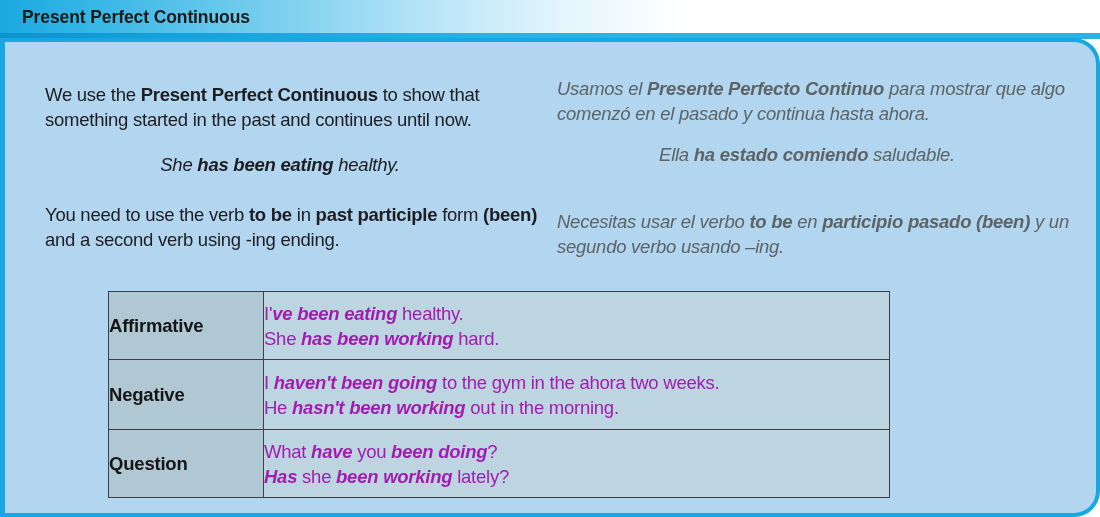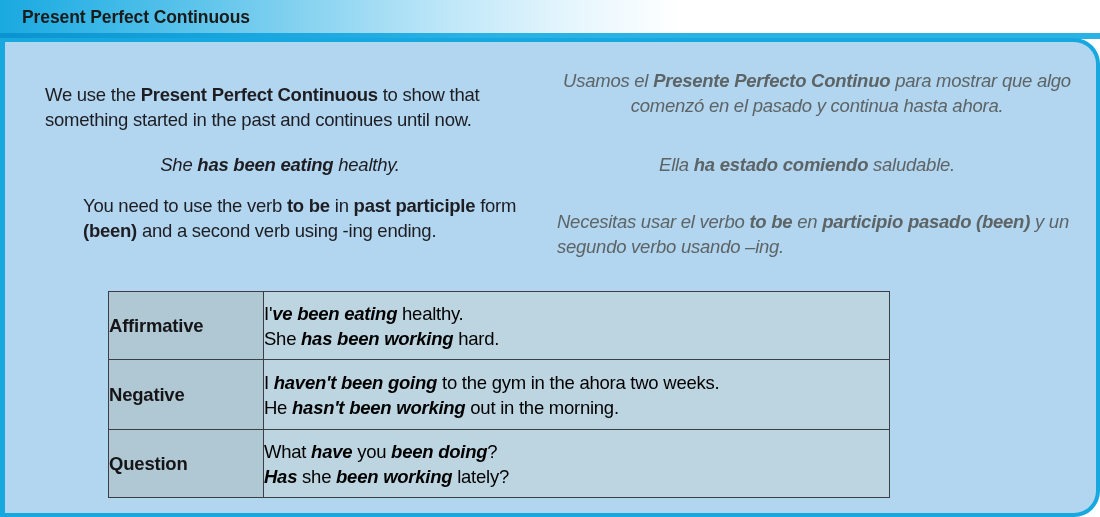--- a/index.html
+++ b/index.html
@@ -111,24 +111,24 @@
     font-size: 18.5px;
     line-height: 25px;
     font-style: italic;
     letter-spacing: -0.25px;
     text-align: center;
   }
   .example b { font-weight: bold; font-style: italic; margin-top: 48px; }
 
   
   #en-intro    { top: 40px;  }
-  #es-intro    { top: 26px; text-align: center;  }
+  #es-intro    { top: 34px;  }
   #en-example  { top: 110px; width: 470px; }
-  #es-example  { top: 110px; width: 500px; }
-  #en-rule     { top: 151px; margin-left: 38px; }
+  #es-example  { top: 100px; width: 500px; }
+  #en-rule     { top: 160px; }
   #es-rule     { top: 167px; }
 
   .block { position: absolute; }
 
   
   #table-wrap {
     position: absolute;
     left: 79px;
     top: 249px;
     width: 854px;
@@ -153,21 +153,21 @@
     font-size: 18.5px;
     font-weight: bold;
     color: #151518;
     padding: 8px 0 8px 14px;
     letter-spacing: -0.2px;
   }
 
   td.content-cell {
     background: #bcd5e1;
     font-size: 18.5px;
-    color: #000000;
+    color: #a21caf;
     padding: 8px 10px 8px 14px;
     line-height: 25px;
     letter-spacing: -0.25px;
   }
 
   td.content-cell b { font-weight: bold; font-style: italic; }
 
   .row-affirmative td { height: 68px; }
   .row-negative   td { height: 70px; }
   .row-question   td { height: 68px; }

